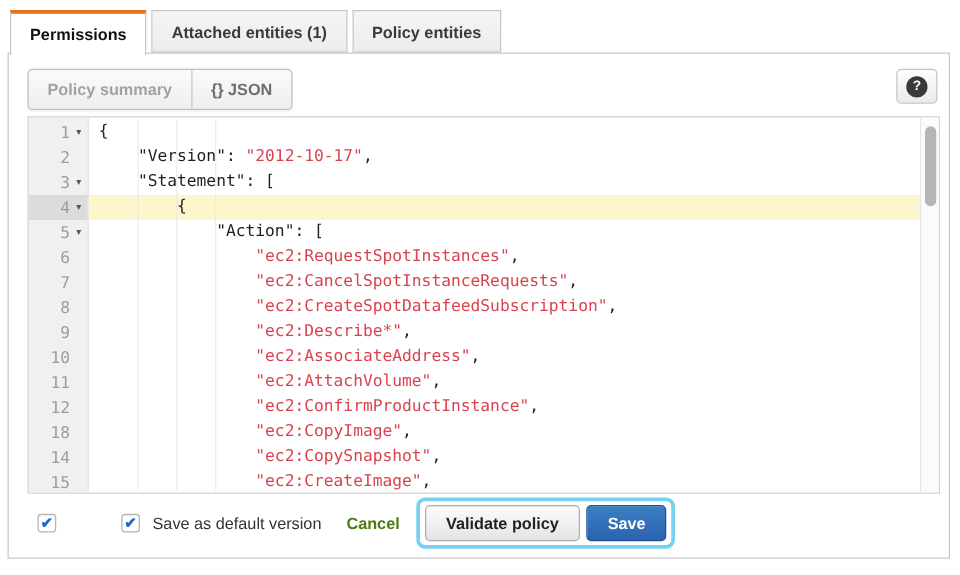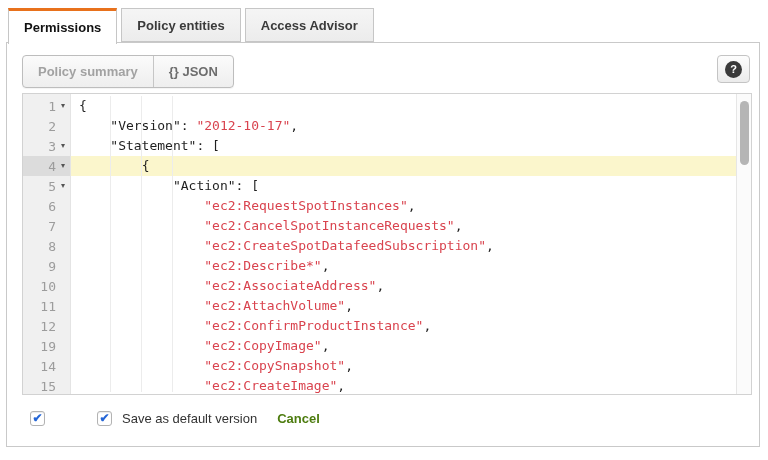--- a/index.html
+++ b/index.html
@@ -74,22 +74,22 @@
   .btn-validate { background:linear-gradient(#fdfdfd,#e4e4e4); border:1px solid #ababab; color:#222; }
   .btn-save { background:linear-gradient(#3b7fc4,#2a63ae); border:1px solid #1f4f94; color:#fff; }
 </style>
 </head>
 <body>
 
 <div class="stage">
 
   <div class="tabs">
     <div class="tab active">Permissions</div>
+    <div class="tab">Attached entities (1)</div>
     <div class="tab">Policy entities</div>
-    <div class="tab">Access Advisor</div>
   </div>
 
   <div class="panel">
 
     <div class="btn-group">
       <div class="btn-seg summary">Policy summary</div>
       <div class="btn-seg json">{} JSON</div>
     </div>
     <div class="help-btn">
       <div class="help-circle">?</div>
@@ -139,21 +139,21 @@
           </div>
           <div class="gutter-cell">
             <span class="gnum">11</span>
             <span class="gfold"></span>
           </div>
           <div class="gutter-cell">
             <span class="gnum">12</span>
             <span class="gfold"></span>
           </div>
           <div class="gutter-cell">
-            <span class="gnum">19</span>
+            <span class="gnum">18</span>
             <span class="gfold"></span>
           </div>
           <div class="gutter-cell">
             <span class="gnum">14</span>
             <span class="gfold"></span>
           </div>
           <div class="gutter-cell">
             <span class="gnum">15</span>
             <span class="gfold"></span>
           </div>
@@ -189,16 +189,20 @@
           <span class="checkmark">✔</span>
         </div>
       </div>
       <div class="grp2">
         <div class="checkbox">
           <span class="checkmark">✔</span>
         </div>
         <span class="cb-label">Save as default version</span>
       </div>
       <span class="cancel-link">Cancel</span>
+      <div class="focus-ring">
+        <div class="btn btn-validate">Validate policy</div>
+        <div class="btn btn-save">Save</div>
+      </div>
     </div>
 
   </div>
 </div>
 
 </body></html>

